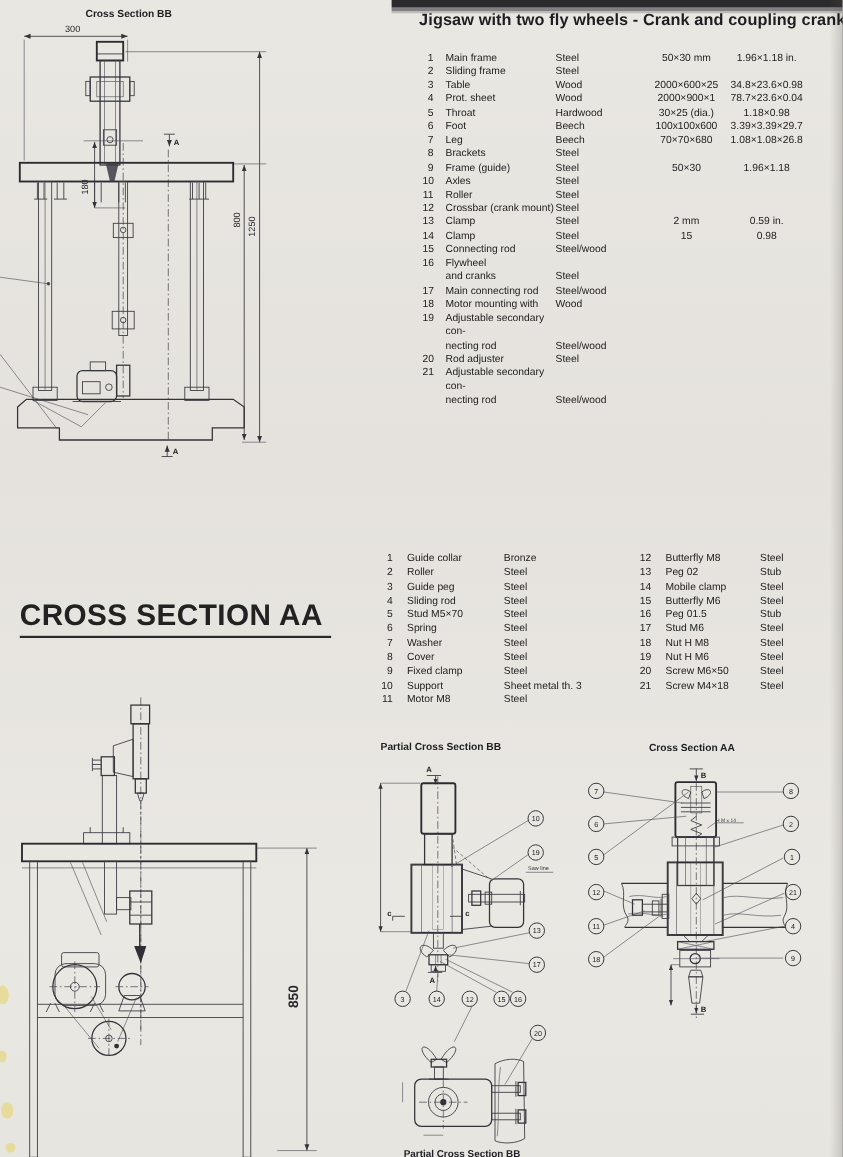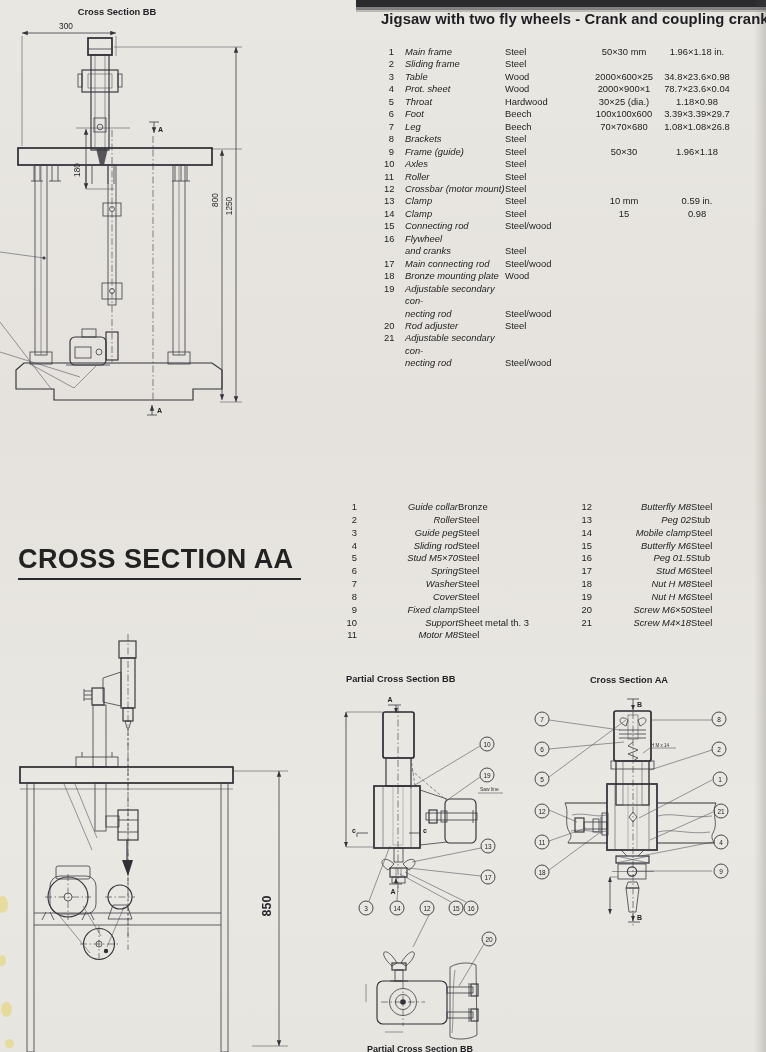--- a/index.html
+++ b/index.html
@@ -20,22 +20,22 @@
 
   .ptable{position:absolute;}
   #main-table{left:384px;top:46px;width:360px;}
   #detail-table-left{left:346px;top:501px;width:232px;}
   #detail-table-right{left:580px;top:501px;width:180px;}
   .trow{display:grid;font-size:9.4px;line-height:12.45px;color:#222;}
   #main-table .trow{grid-template-columns:10px 111px 79px 80px 66px;}
   #detail-table-left .trow{grid-template-columns:11px 101px auto;line-height:12.85px;}
   #detail-table-right .trow{grid-template-columns:12px 99px auto;line-height:12.85px;}
   .c-no{text-align:right;}
-  .c-name{padding-left:11px;font-style:italic;}
-  #detail-table-left .c-name,#detail-table-right .c-name{padding-left:13px;text-align:right;}
+  .c-name{padding-left:11px;}
+  #detail-table-left .c-name,#detail-table-right .c-name{padding-left:13px;}
   .c-met,.c-imp{display:flex;justify-content:center;white-space:nowrap;}
   .trow.wrap .c-mat{align-self:end;}
 
   svg{position:absolute;overflow:visible;}
   .ln{stroke:#3b3b42;stroke-width:.8;fill:none;}
   .lt{stroke:#4a4a52;stroke-width:.55;fill:none;}
   .md{stroke:#33333a;stroke-width:1.15;fill:none;}
   .bd{stroke:#2b2b32;stroke-width:1.7;fill:none;}
   .cl{stroke:#44444c;stroke-width:.65;fill:none;stroke-dasharray:7 2.5 1.5 2.5;}
   .dsh{stroke:#44444c;stroke-width:.6;fill:none;stroke-dasharray:3 2;}
@@ -137,30 +137,30 @@
       </div>
       <div class="trow">
         <div class="c-no">11</div>
         <div class="c-name">Roller</div>
         <div class="c-mat">Steel</div>
         <div class="c-met"></div>
         <div class="c-imp"></div>
       </div>
       <div class="trow">
         <div class="c-no">12</div>
-        <div class="c-name">Crossbar (motor mount)</div>
+        <div class="c-name">Crossbar (crank mount)</div>
         <div class="c-mat">Steel</div>
         <div class="c-met"></div>
         <div class="c-imp"></div>
       </div>
       <div class="trow">
         <div class="c-no">13</div>
         <div class="c-name">Clamp</div>
         <div class="c-mat">Steel</div>
-        <div class="c-met">10 mm</div>
+        <div class="c-met">2 mm</div>
         <div class="c-imp">0.59 in.</div>
       </div>
       <div class="trow">
         <div class="c-no">14</div>
         <div class="c-name">Clamp</div>
         <div class="c-mat">Steel</div>
         <div class="c-met">15</div>
         <div class="c-imp">0.98</div>
       </div>
       <div class="trow">
@@ -179,21 +179,21 @@
       </div>
       <div class="trow">
         <div class="c-no">17</div>
         <div class="c-name">Main connecting rod</div>
         <div class="c-mat">Steel/wood</div>
         <div class="c-met"></div>
         <div class="c-imp"></div>
       </div>
       <div class="trow">
         <div class="c-no">18</div>
-        <div class="c-name">Bronze mounting plate</div>
+        <div class="c-name">Motor mounting with</div>
         <div class="c-mat">Wood</div>
         <div class="c-met"></div>
         <div class="c-imp"></div>
       </div>
       <div class="trow wrap">
         <div class="c-no">19</div>
         <div class="c-name">Adjustable secondary con-<div>necting rod</div></div>
         <div class="c-mat">Steel/wood</div>
         <div class="c-met"></div>
         <div class="c-imp"></div>

